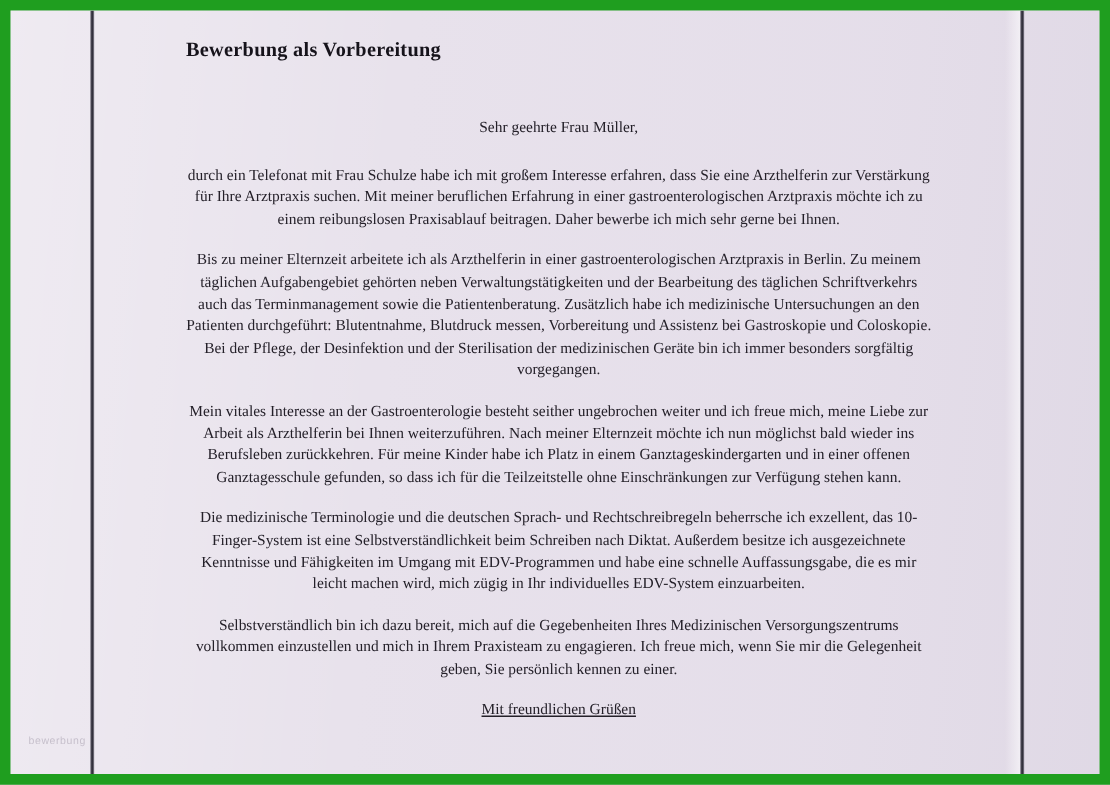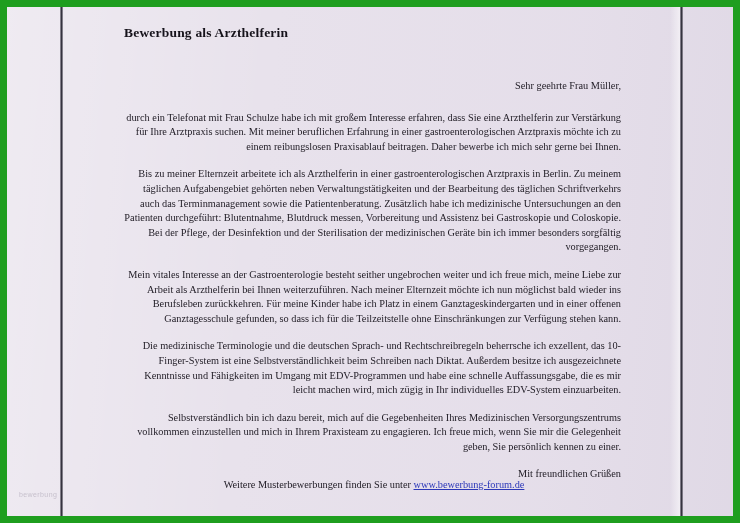--- a/index.html
+++ b/index.html
@@ -97,25 +97,25 @@
     top: 72px;
     left: 0;
     width: 497px;
     color: #232029;
   }
 
   p.para {
     margin: 0 0 13px 0;
     font-size: 10.3px;
     line-height: 14.6px;
-    text-align: right;
+    text-align: center;
     color: #242029;
   }
   p.salutation { margin-bottom: 17px; }
-  p.closing { margin-top: 8px; margin-bottom: 0; }
+  p.closing { margin-top: 8px; margin-bottom: 0; text-decoration: underline; }
 
   .footer {
     position: absolute;
     left: 0;
     top: 472px;
     width: 500px;
     text-align: center;
     font-size: 10.3px;
     color: #242029;
   }
@@ -142,40 +142,37 @@
 <div class="frame">
   <div class="page">
 
     <div class="scan-tint"></div>
     <div class="rule rule-left"></div>
     <div class="rule-glow"></div>
     <div class="rule rule-right"></div>
 
     <div class="content">
 
-      <div class="doc-title">Bewerbung als Arzthelferin</div>
+      <div class="doc-title">Bewerbung als Vorbereitung</div>
 
       <div class="body-block">
         <p class="para salutation">Sehr geehrte Frau Müller,</p>
 
         <p class="para">durch ein Telefonat mit Frau Schulze habe ich mit großem Interesse erfahren, dass Sie eine Arzthelferin zur Verstärkung für Ihre Arztpraxis suchen. Mit meiner beruflichen Erfahrung in einer gastroenterologischen Arztpraxis möchte ich zu einem reibungslosen Praxisablauf beitragen. Daher bewerbe ich mich sehr gerne bei Ihnen.</p>
 
         <p class="para">Bis zu meiner Elternzeit arbeitete ich als Arzthelferin in einer gastroenterologischen Arztpraxis in Berlin. Zu meinem täglichen Aufgabengebiet gehörten neben Verwaltungstätigkeiten und der Bearbeitung des täglichen Schriftverkehrs auch das Terminmanagement sowie die Patientenberatung. Zusätzlich habe ich medizinische Untersuchungen an den Patienten durchgeführt: Blutentnahme, Blutdruck messen, Vorbereitung und Assistenz bei Gastroskopie und Coloskopie. Bei der Pflege, der Desinfektion und der Sterilisation der medizinischen Geräte bin ich immer besonders sorgfältig vorgegangen.</p>
 
         <p class="para">Mein vitales Interesse an der Gastroenterologie besteht seither ungebrochen weiter und ich freue mich, meine Liebe zur Arbeit als Arzthelferin bei Ihnen weiterzuführen. Nach meiner Elternzeit möchte ich nun möglichst bald wieder ins Berufsleben zurückkehren. Für meine Kinder habe ich Platz in einem Ganztageskindergarten und in einer offenen Ganztagesschule gefunden, so dass ich für die Teilzeitstelle ohne Einschränkungen zur Verfügung stehen kann.</p>
 
         <p class="para">Die medizinische Terminologie und die deutschen Sprach- und Rechtschreibregeln beherrsche ich exzellent, das 10-Finger-System ist eine Selbstverständlichkeit beim Schreiben nach Diktat. Außerdem besitze ich ausgezeichnete Kenntnisse und Fähigkeiten im Umgang mit EDV-Programmen und habe eine schnelle Auffassungsgabe, die es mir leicht machen wird, mich zügig in Ihr individuelles EDV-System einzuarbeiten.</p>
 
         <p class="para">Selbstverständlich bin ich dazu bereit, mich auf die Gegebenheiten Ihres Medizinischen Versorgungszentrums vollkommen einzustellen und mich in Ihrem Praxisteam zu engagieren. Ich freue mich, wenn Sie mir die Gelegenheit geben, Sie persönlich kennen zu einer.</p>
 
         <p class="para closing">Mit freundlichen Grüßen</p>
       </div>
 
-      <div class="footer">
-        <span>Weitere Musterbewerbungen finden Sie unter </span><a class="link" href="#">www.bewerbung-forum.de</a>
-      </div>
 
     </div>
 
     <div class="watermark">bewerbung</div>
 
   </div>
 </div>
 
 </body></html>

